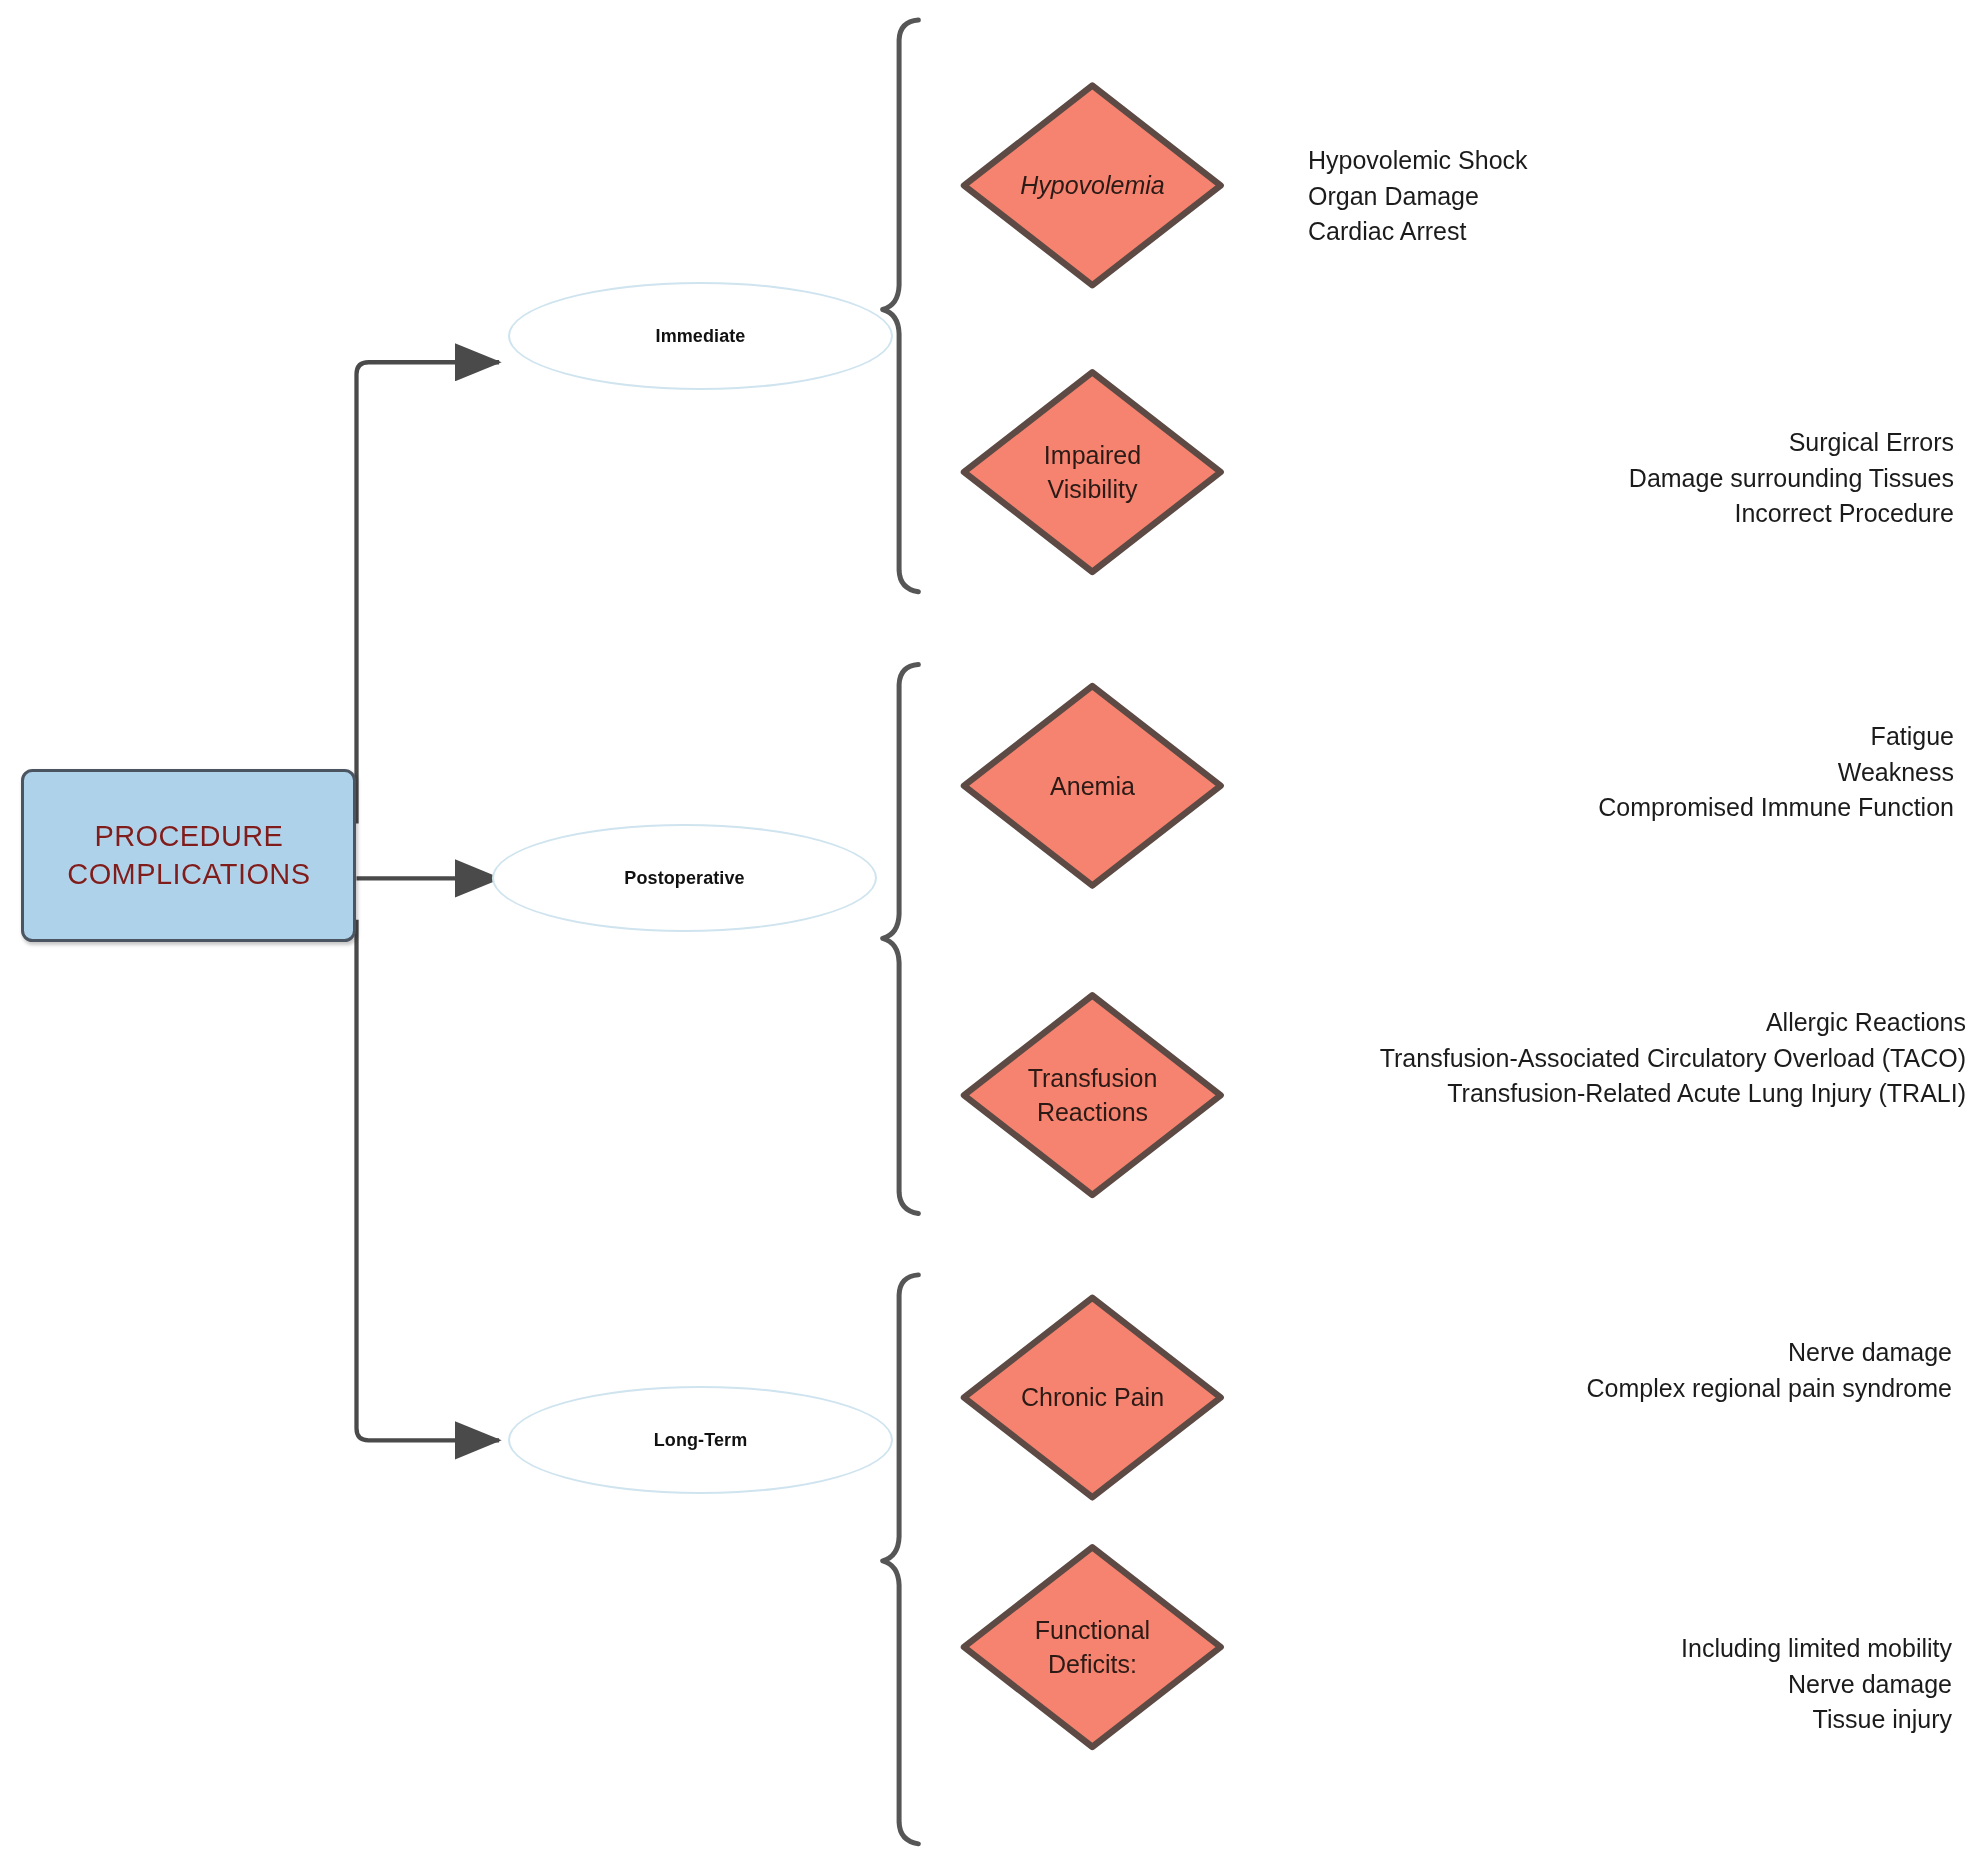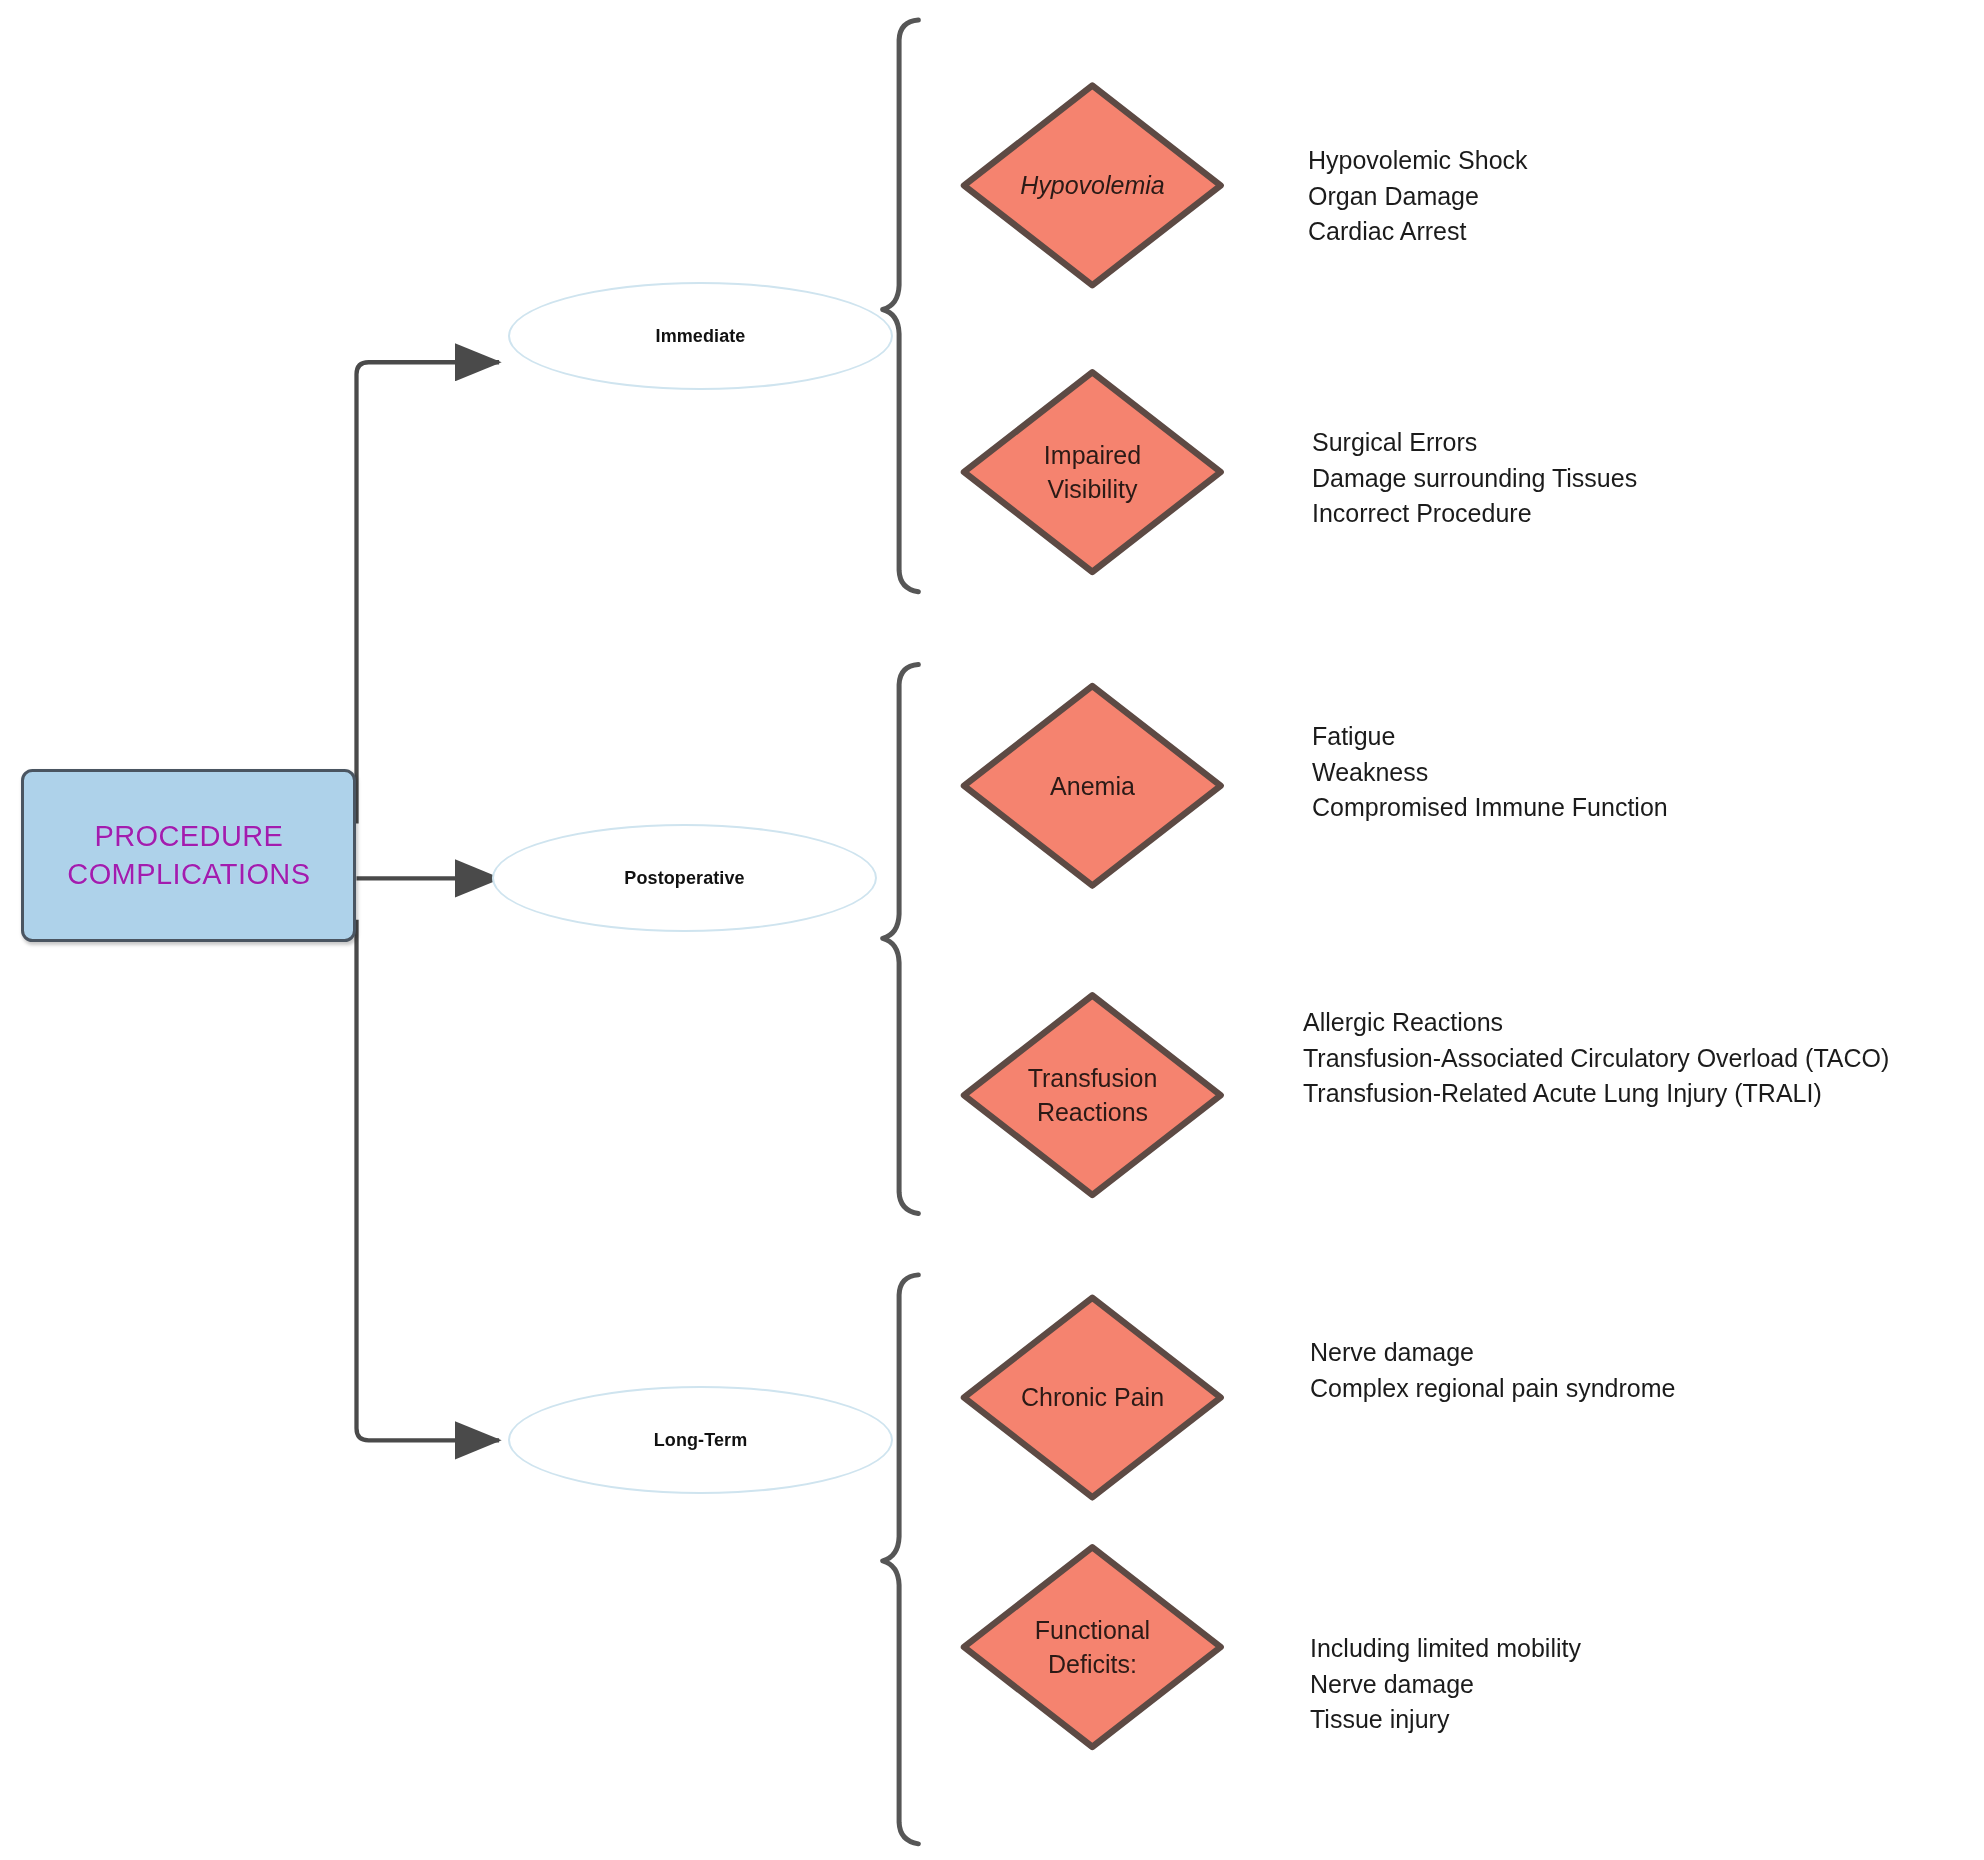--- a/index.html
+++ b/index.html
@@ -37,21 +37,21 @@
     box-sizing: border-box;
     background: #aed2ea;
     border: 3.6px solid #4a5561;
     border-radius: 11.4px;
     display: flex;
     align-items: center;
     justify-content: center;
     box-shadow: 1.4px 2.1px 3.6px rgba(0,0,0,0.22);
   }
   .root-label {
-    color: #a21caf;
+    color: #7f1d1d;
     font-size: 29px;
     line-height: 1.28;
     font-weight: 400;
     letter-spacing: 0.4px;
     text-align: center;
     white-space: pre-line;
     text-shadow: 0 0 1.4px rgba(255,255,255,0.35);
   }
 
   
@@ -107,21 +107,21 @@
 
   
   .outcomes {
     position: absolute;
     font-size: 25px;
     line-height: 1.42;
     color: #1b1b1b;
     white-space: pre-line;
   }
   .outcomes.center { text-align: left; }
-  .outcomes.left   { text-align: left; }
+  .outcomes.left   { text-align: right; }
 
   #outcomes-hypovolemia  { left: 1308px; top: 143px;  width: 328px; }
   #outcomes-impaired     { left: 1312px; top: 425px;  width: 642px; }
   #outcomes-anemia       { left: 1312px; top: 719px; width: 642px; }
   #outcomes-transfusion  { left: 1303px; top: 1005px; width: 663px; }
   #outcomes-chronicpain  { left: 1310px; top: 1335px; width: 642px; }
   #outcomes-functional   { left: 1310px; top: 1631px; width: 642px; }
 </style>
 </head>
 <body>

